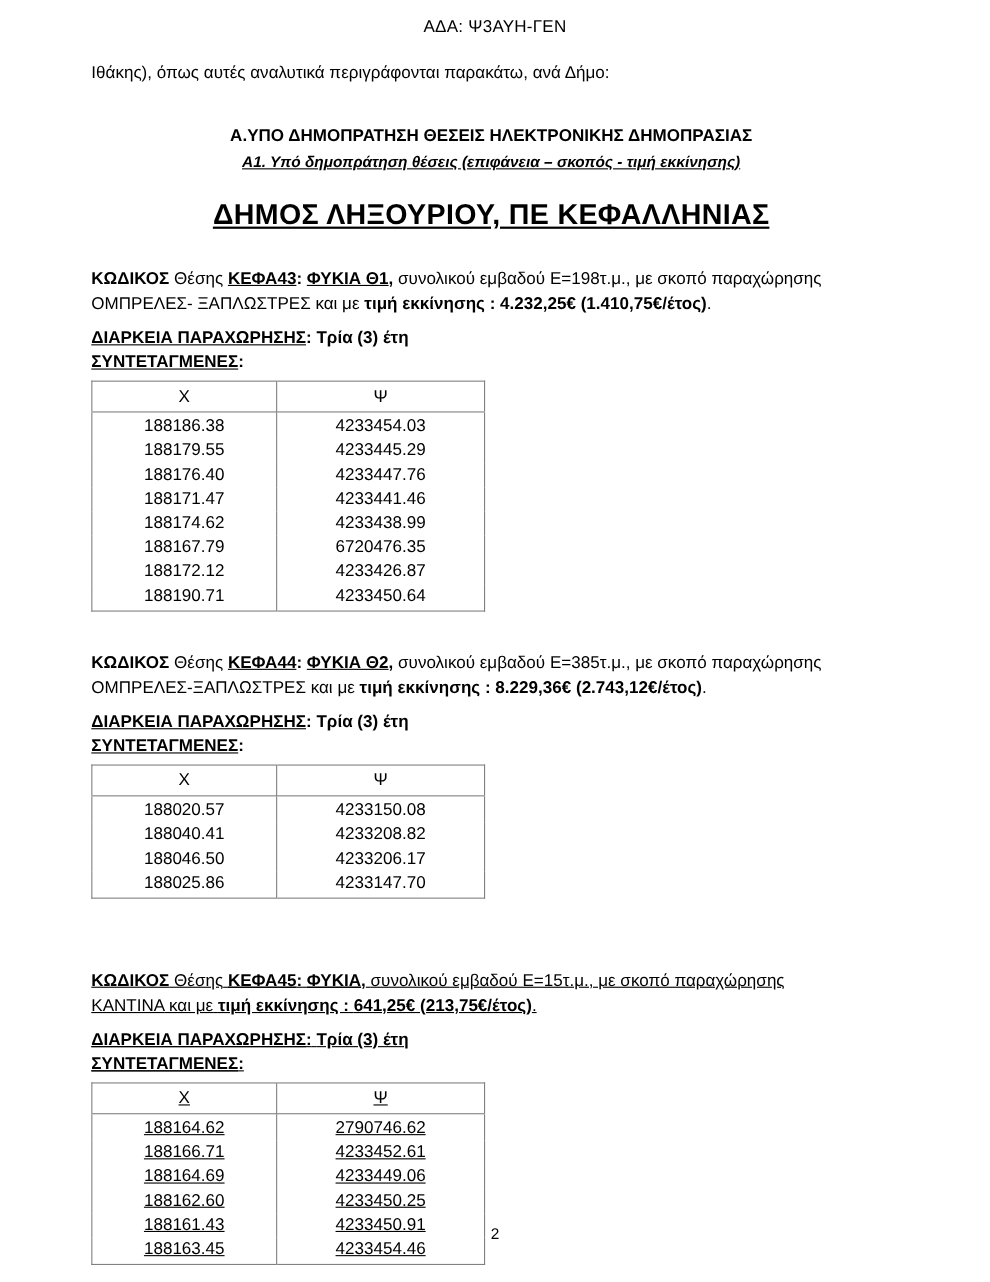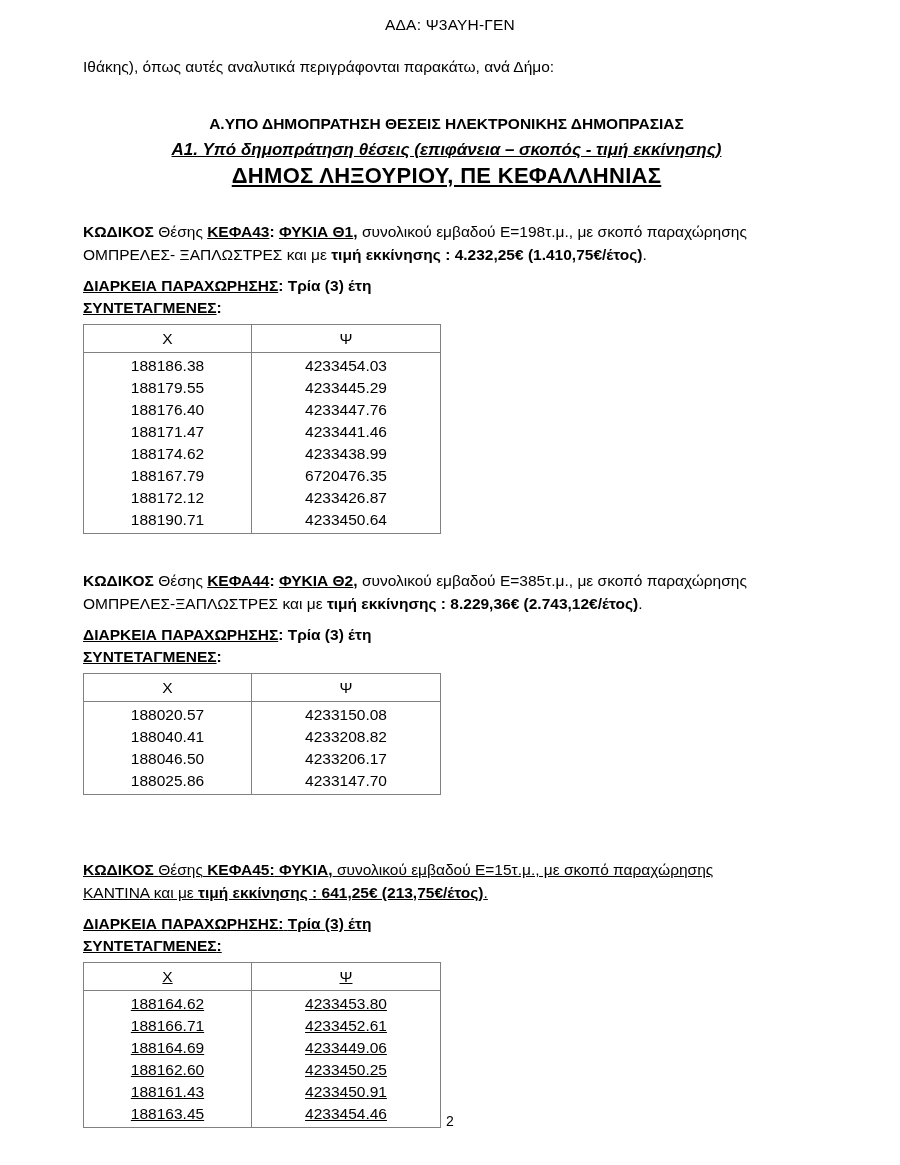--- a/index.html
+++ b/index.html
@@ -44,29 +44,30 @@
   .heading-block {
     margin-top: 34px;
     text-align: center;
   }
   .head-a {
     font-size: 15.5px;
     font-weight: bold;
     line-height: 1.5;
   }
   .head-a1 {
-    font-size: 17px;
+    font-size: 14px;
     font-weight: bold;
     font-style: italic;
     text-decoration: underline;
     line-height: 1.6;
   }
   .muni-title {
-    text-align: center;
-    font-size: 22px;
+    margin-top: 22px;
+    text-align: center;
+    font-size: 26px;
     font-weight: bold;
     text-decoration: underline;
     letter-spacing: 0.3px;
   }
   .entry {
     margin-top: 32px;
   }
   .entry.justified .para {
     text-align: justify;
   }
@@ -270,21 +271,21 @@
       <table class="coords-table">
         <thead>
           <tr>
             <th class="c1">Χ</th>
             <th class="c2">Ψ</th>
           </tr>
         </thead>
         <tbody>
             <tr>
               <td class="c1">188164.62</td>
-              <td class="c2">4233453.80</td>
+              <td class="c2">2790746.62</td>
             </tr>
             <tr>
               <td class="c1">188166.71</td>
               <td class="c2">4233452.61</td>
             </tr>
             <tr>
               <td class="c1">188164.69</td>
               <td class="c2">4233449.06</td>
             </tr>
             <tr>

